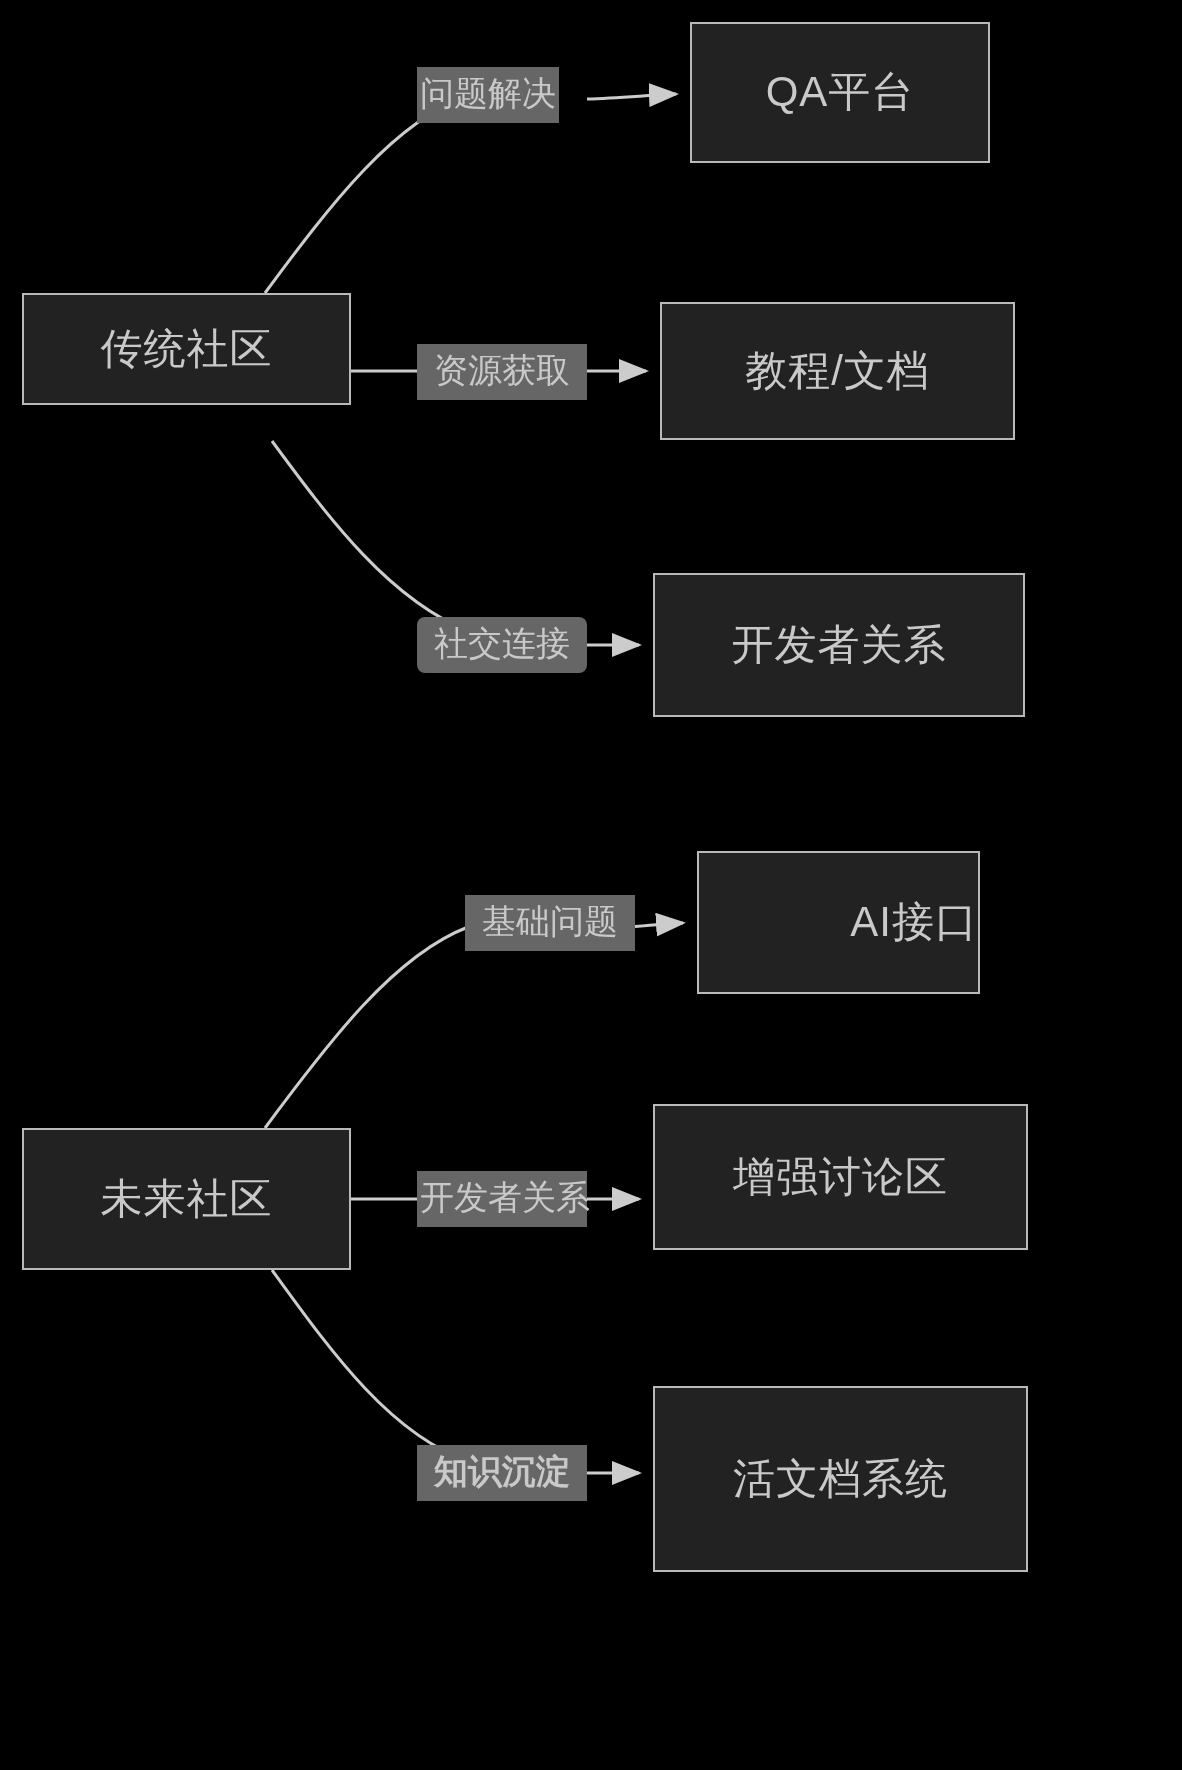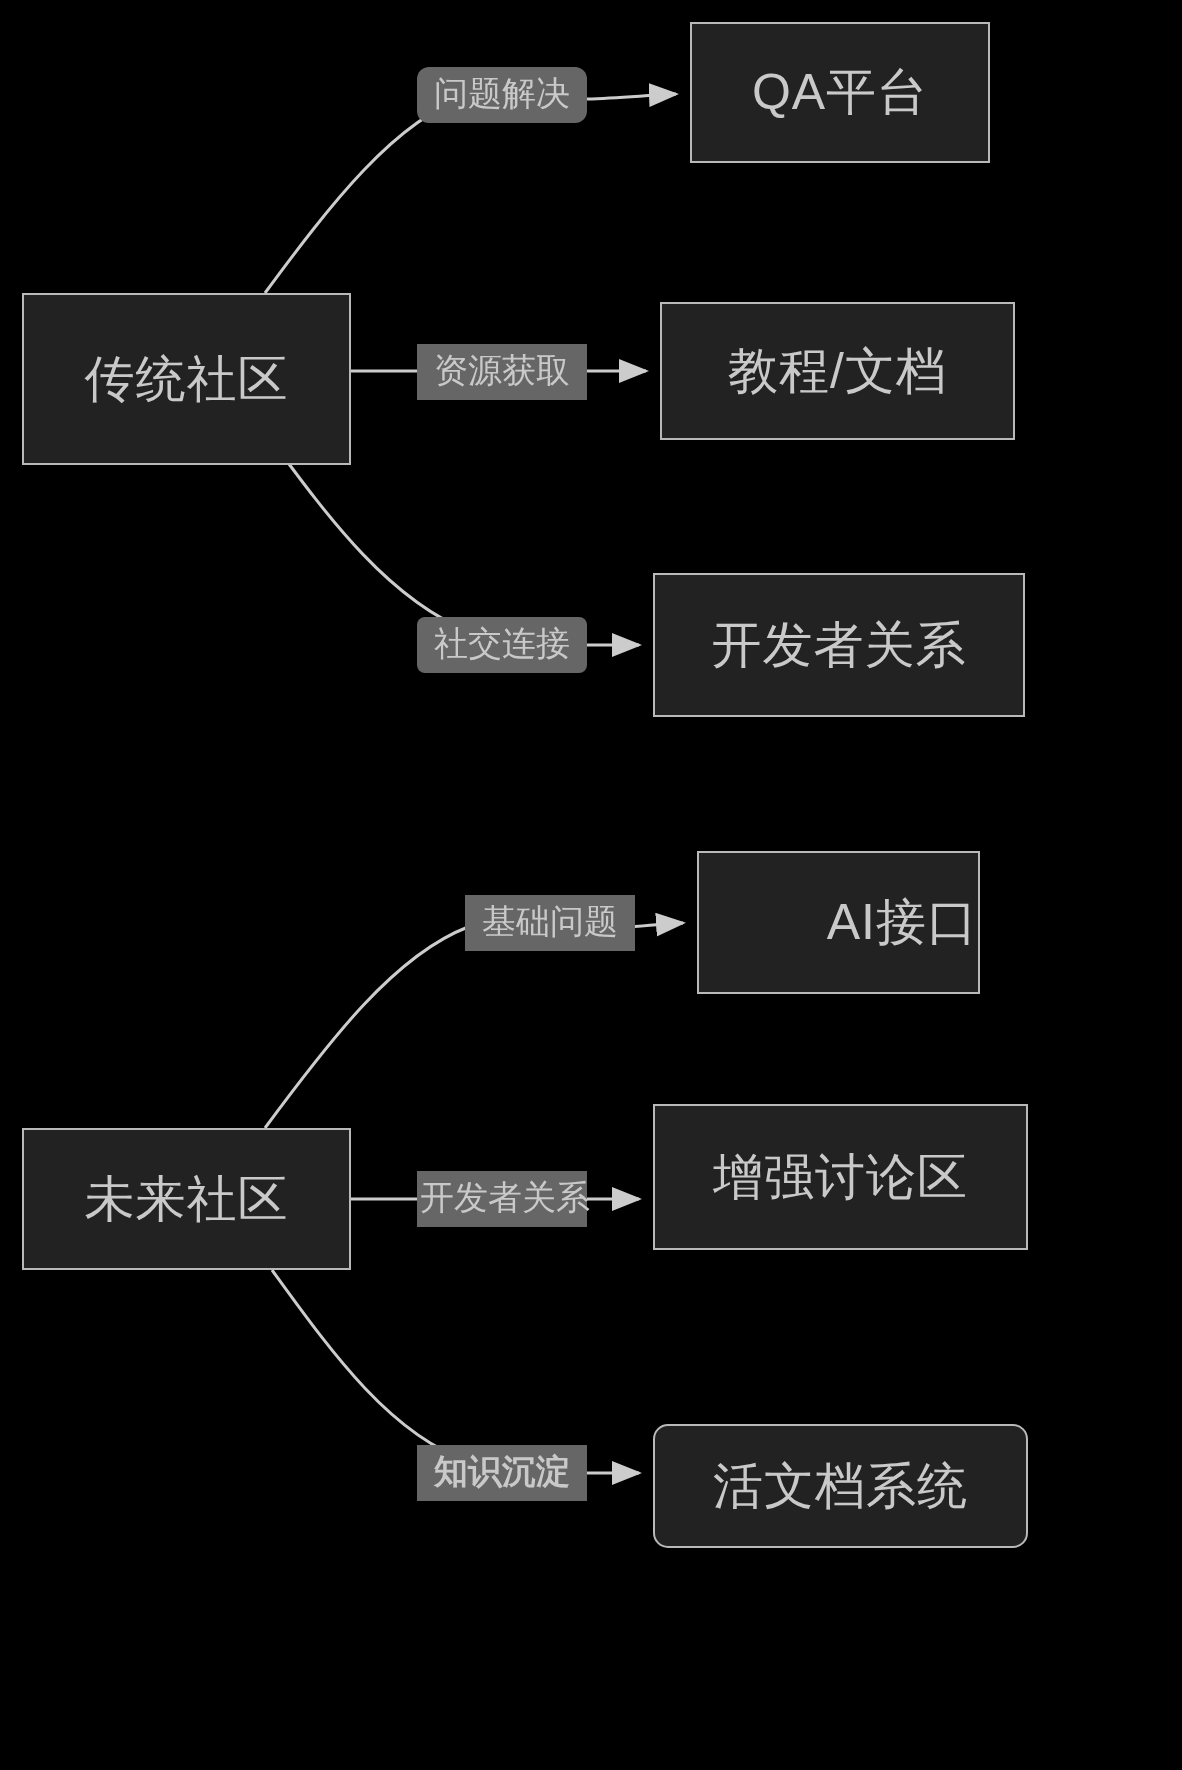--- a/index.html
+++ b/index.html
@@ -25,21 +25,21 @@
   }
   .node {
     position: absolute;
     box-sizing: border-box;
     background: #222222;
     border: 2px solid #b9b9b9;
     display: flex;
     align-items: center;
     justify-content: center;
     color: #c9c9c9;
-    font-size: 50px;
+    font-size: 42px;
     letter-spacing: 1px;
     line-height: 1.1;
     text-align: center;
     white-space: nowrap;
   }
   .edge-label {
     position: absolute;
     box-sizing: border-box;
     background: #666666;
     color: #c9c9c9;
@@ -74,21 +74,21 @@
     <path d="M 265,1128 C 330,1040 395,955 468,927" fill="none" stroke="#cccccc" stroke-width="3"></path>
     <path d="M 587,930 C 620,928 650,925 683,923" fill="none" stroke="#cccccc" stroke-width="3" marker-end="url(#arrowhead)"></path>
 
     <path d="M 351,1199 L 417,1199" fill="none" stroke="#cccccc" stroke-width="3"></path>
     <path d="M 587,1199 L 639,1199" fill="none" stroke="#cccccc" stroke-width="3" marker-end="url(#arrowhead)"></path>
 
     <path d="M 272,1270 C 330,1350 390,1435 470,1462" fill="none" stroke="#cccccc" stroke-width="3"></path>
     <path d="M 587,1473 L 639,1473" fill="none" stroke="#cccccc" stroke-width="3" marker-end="url(#arrowhead)"></path>
   </svg>
 
-  <div class="node" style="left:22px; top:293px; width:329px; height:172px;">
+  <div class="node" style="left:22px; top:293px; width:329px; height:112px;">
     <span>传统社区</span>
   </div>
 
   <div class="node" style="left:690px; top:22px; width:300px; height:141px;">
     <span>QA平台</span>
   </div>
 
   <div class="node" style="left:660px; top:302px; width:355px; height:138px;">
     <span>教程/文档</span>
   </div>
@@ -102,25 +102,25 @@
   </div>
 
   <div class="node" style="left:697px; top:851px; width:283px; height:143px;justify-content:flex-end;">
     <span>AI接口</span>
   </div>
 
   <div class="node" style="left:653px; top:1104px; width:375px; height:146px;">
     <span>增强讨论区</span>
   </div>
 
-  <div class="node" style="left:653px; top:1424px; width:375px; height:124px;border-radius:15px;">
+  <div class="node" style="left:653px; top:1386px; width:375px; height:186px;">
     <span>活文档系统</span>
   </div>
 
-  <div class="edge-label" style="left:417px; top:67px; width:170px; height:56px;border-radius:12px;">
+  <div class="edge-label" style="left:417px; top:67px; width:142px; height:56px;">
     <span>问题解决</span>
   </div>
 
   <div class="edge-label" style="left:417px; top:344px; width:170px; height:56px;">
     <span>资源获取</span>
   </div>
 
   <div class="edge-label" style="left:417px; top:617px; width:170px; height:56px;border-radius:8px;">
     <span>社交连接</span>
   </div>

